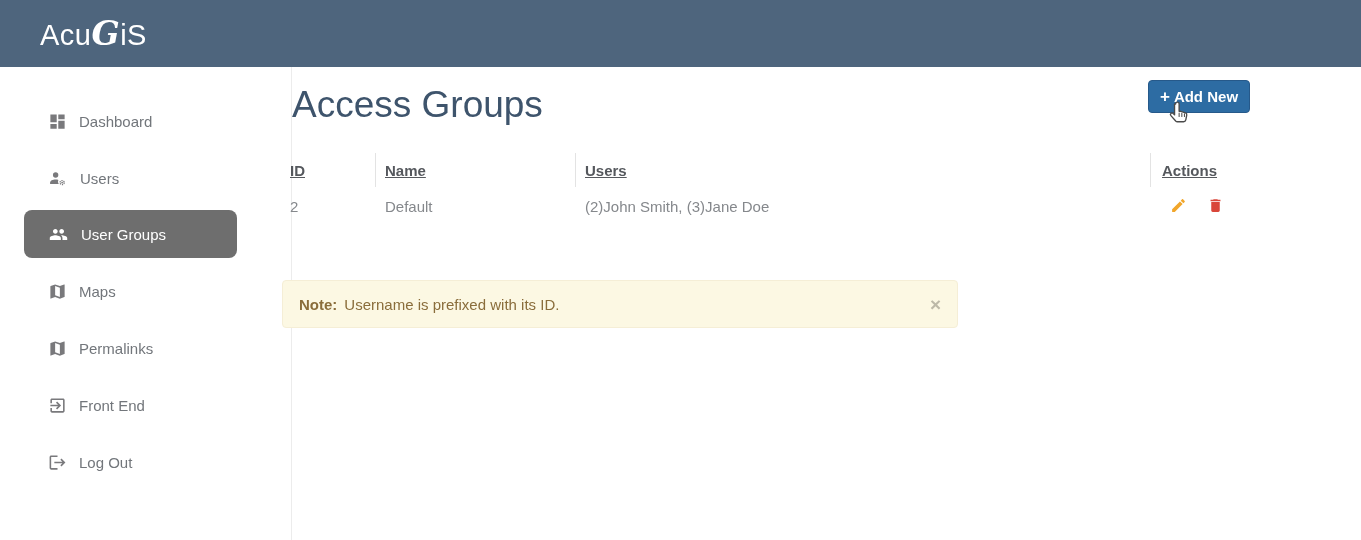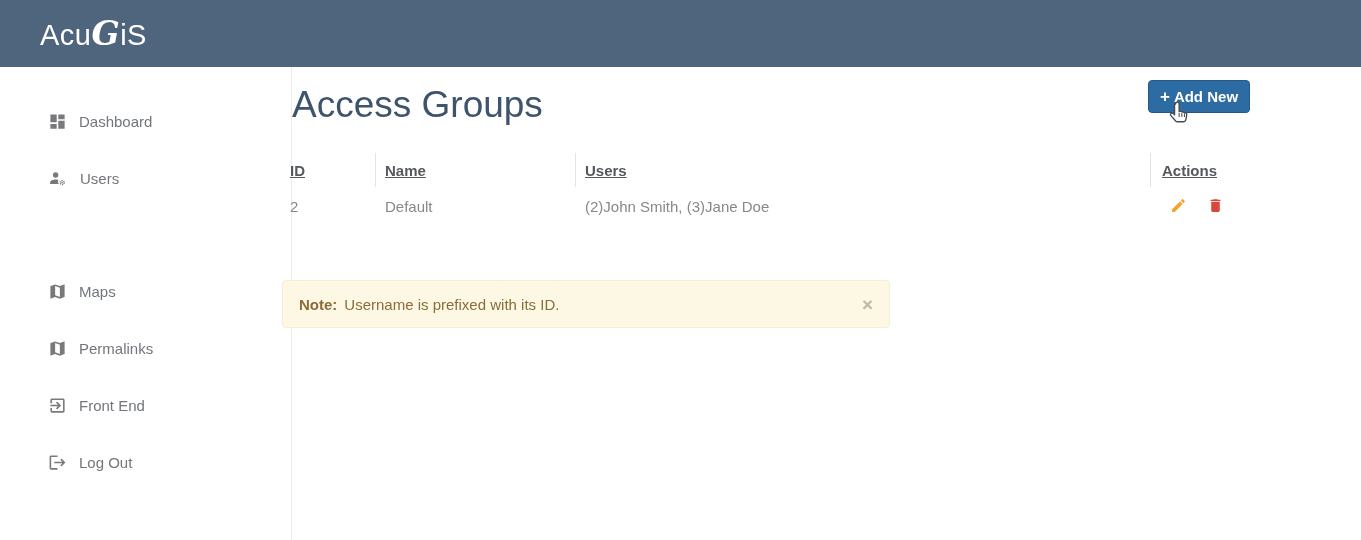--- a/index.html
+++ b/index.html
@@ -87,21 +87,21 @@
   }
   .action-icon {
     position: absolute; top: 197px;
     width: 17px; height: 17px; cursor: pointer;
   }
   .action-icon svg { display: block; }
 
   
   .note-box {
     position: absolute; left: 282px; top: 280px;
-    width: 608px; height: 48px;
+    width: 676px; height: 48px;
     background: #fcf8e3;
     border: 1px solid #f5eed6;
     border-radius: 4px;
     display: flex; align-items: center;
     padding: 0 16px;
     font-size: 15px; color: #8a6d3b;
   }
   .note-box .note-label { font-weight: 700; }
   .note-box .note-text { margin-left: 7px; }
   .note-close {
@@ -133,20 +133,28 @@
       <svg width="20" height="19" viewBox="0 0 24 24">
         <circle cx="9" cy="7.5" r="3.4"></circle>
         <path d="M2 19v-1.3c0-2.8 3.3-4.3 7-4.3 1.3 0 2.5.2 3.6.5-.4.7-.6 1.4-.6 2.1 0 1.1.4 2.2 1.1 3H2z"></path>
         <circle cx="17.2" cy="17.2" r="2.6" fill="none" stroke="#79797c" stroke-width="1.7" stroke-dasharray="1.4 1.15"></circle>
         <circle cx="17.2" cy="17.2" r="1.1"></circle>
       </svg>
     </span>
     <span>Users</span>
   </div>
 
+  <div class="nav-item active" style="top:143px">
+    <span class="nav-icon">
+      <svg width="21" height="19" viewBox="0 0 24 24">
+          <path d="M16 11c1.66 0 2.99-1.34 2.99-3S17.66 5 16 5c-1.66 0-3 1.34-3 3s1.34 3 3 3zm-8 0c1.66 0 2.99-1.34 2.99-3S9.66 5 8 5C6.34 5 5 6.34 5 8s1.34 3 3 3zm0 2c-2.33 0-7 1.17-7 3.5V19h14v-2.5c0-2.33-4.67-3.5-7-3.5zm8 0c-.29 0-.62.02-.97.05 1.16.84 1.97 1.97 1.97 3.45V19h6v-2.5c0-2.33-4.67-3.5-7-3.5z"></path>
+        </svg>
+    </span>
+    <span>User Groups</span>
+  </div>
 
   <div class="nav-item" style="top:200px">
     <span class="nav-icon">
       <svg width="19" height="19" viewBox="0 0 24 24">
           <path d="M20.5 3l-.16.03L15 5.1 9 3 3.36 4.9c-.21.07-.36.25-.36.48V20.5c0 .28.22.5.5.5l.16-.03L9 18.9l6 2.1 5.64-1.9c.21-.07.36-.25.36-.48V3.5c0-.28-.22-.5-.5-.5zM15 19l-6-2.11V5l6 2.11V19z"></path>
         </svg>
     </span>
     <span>Maps</span>
   </div>
 

